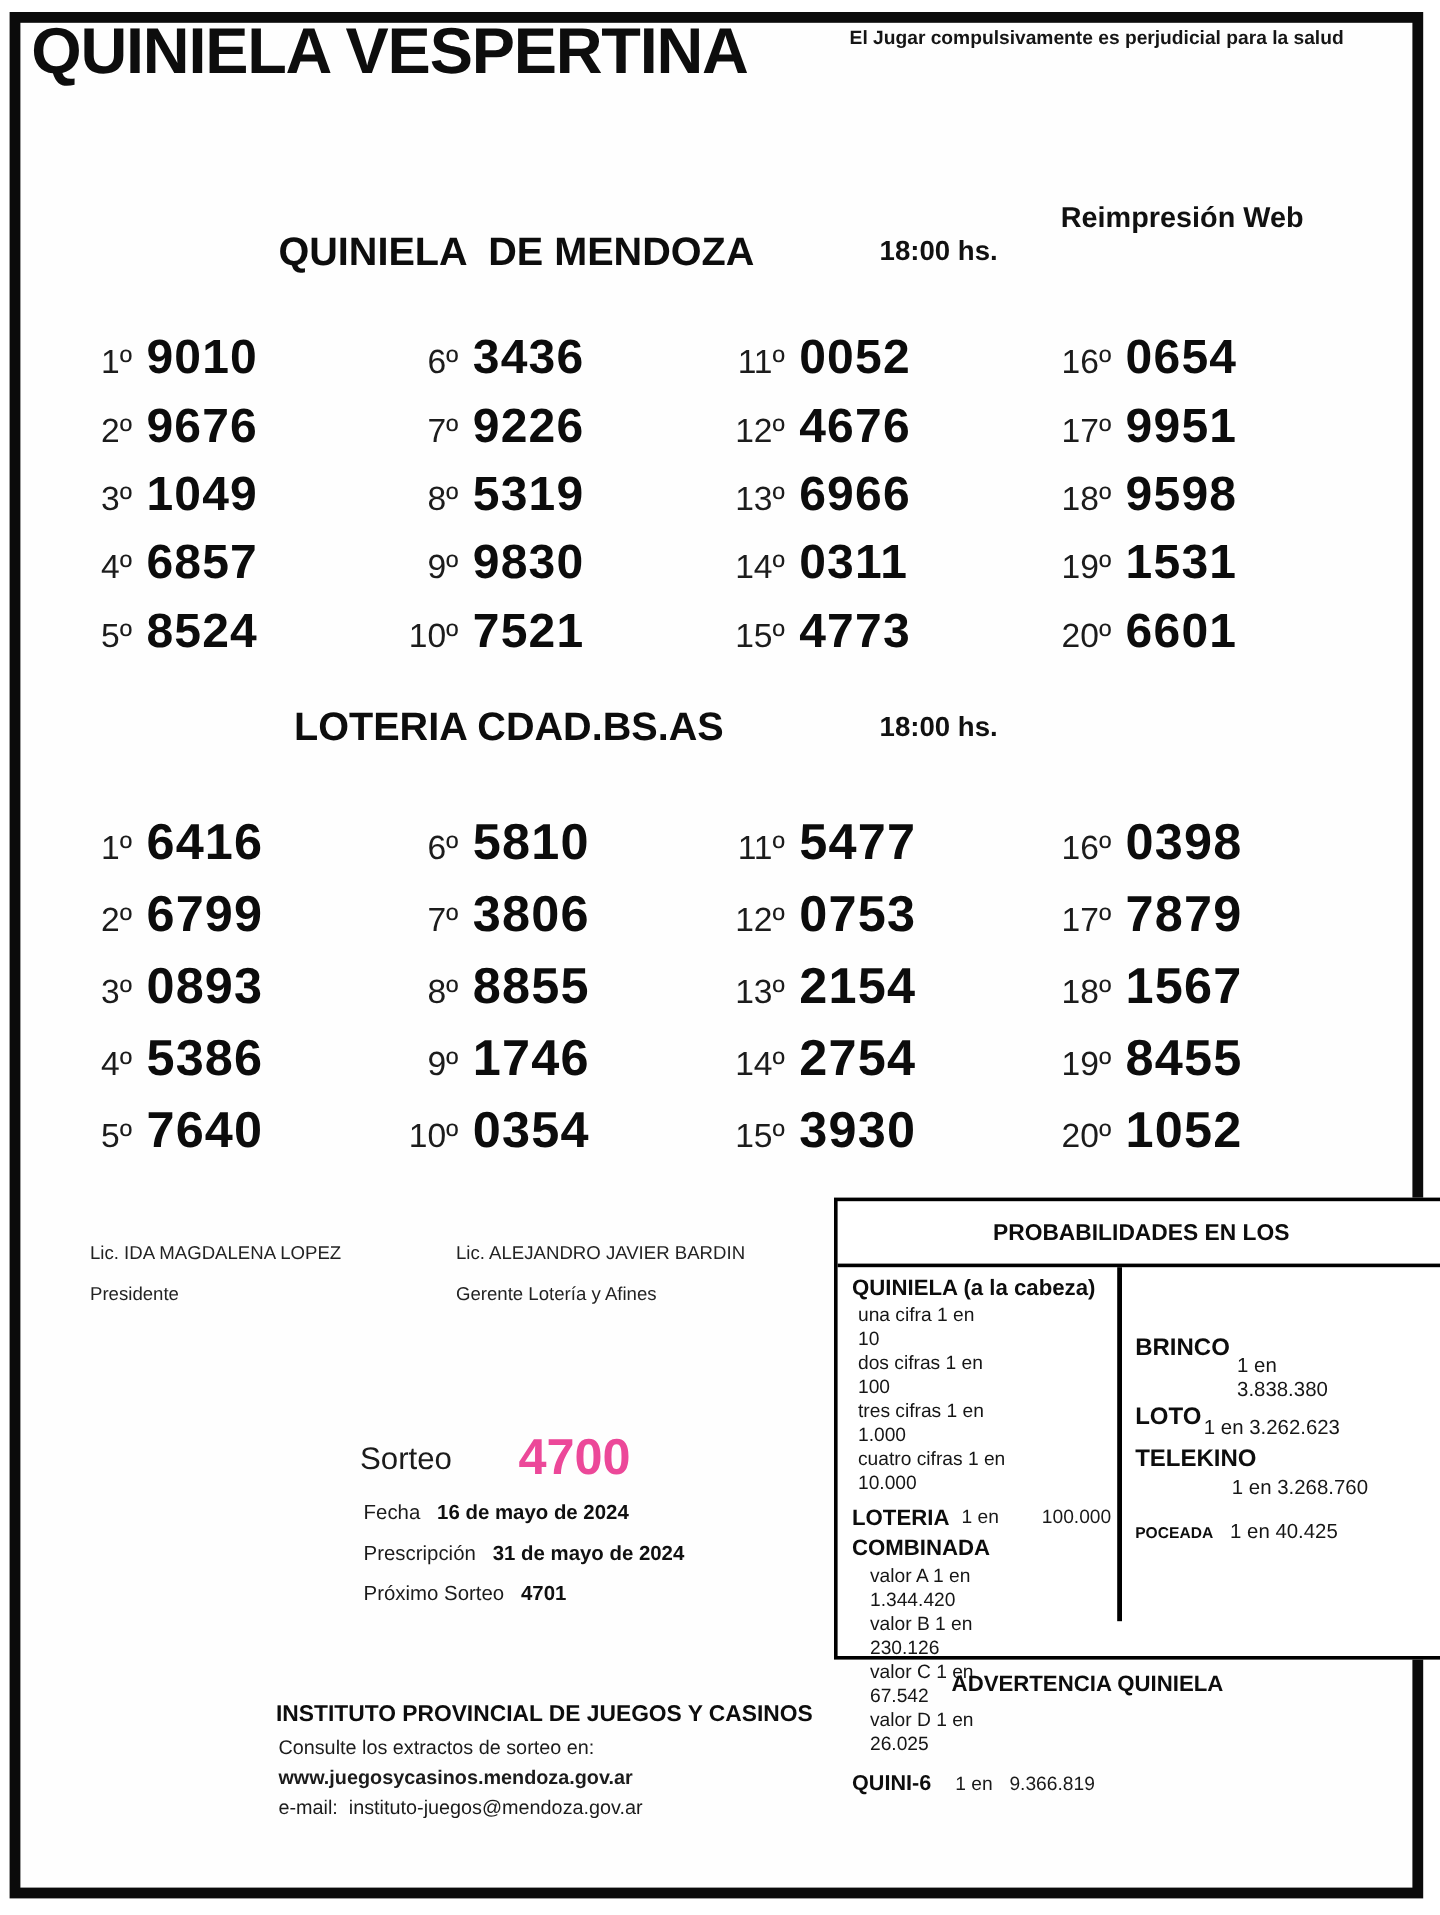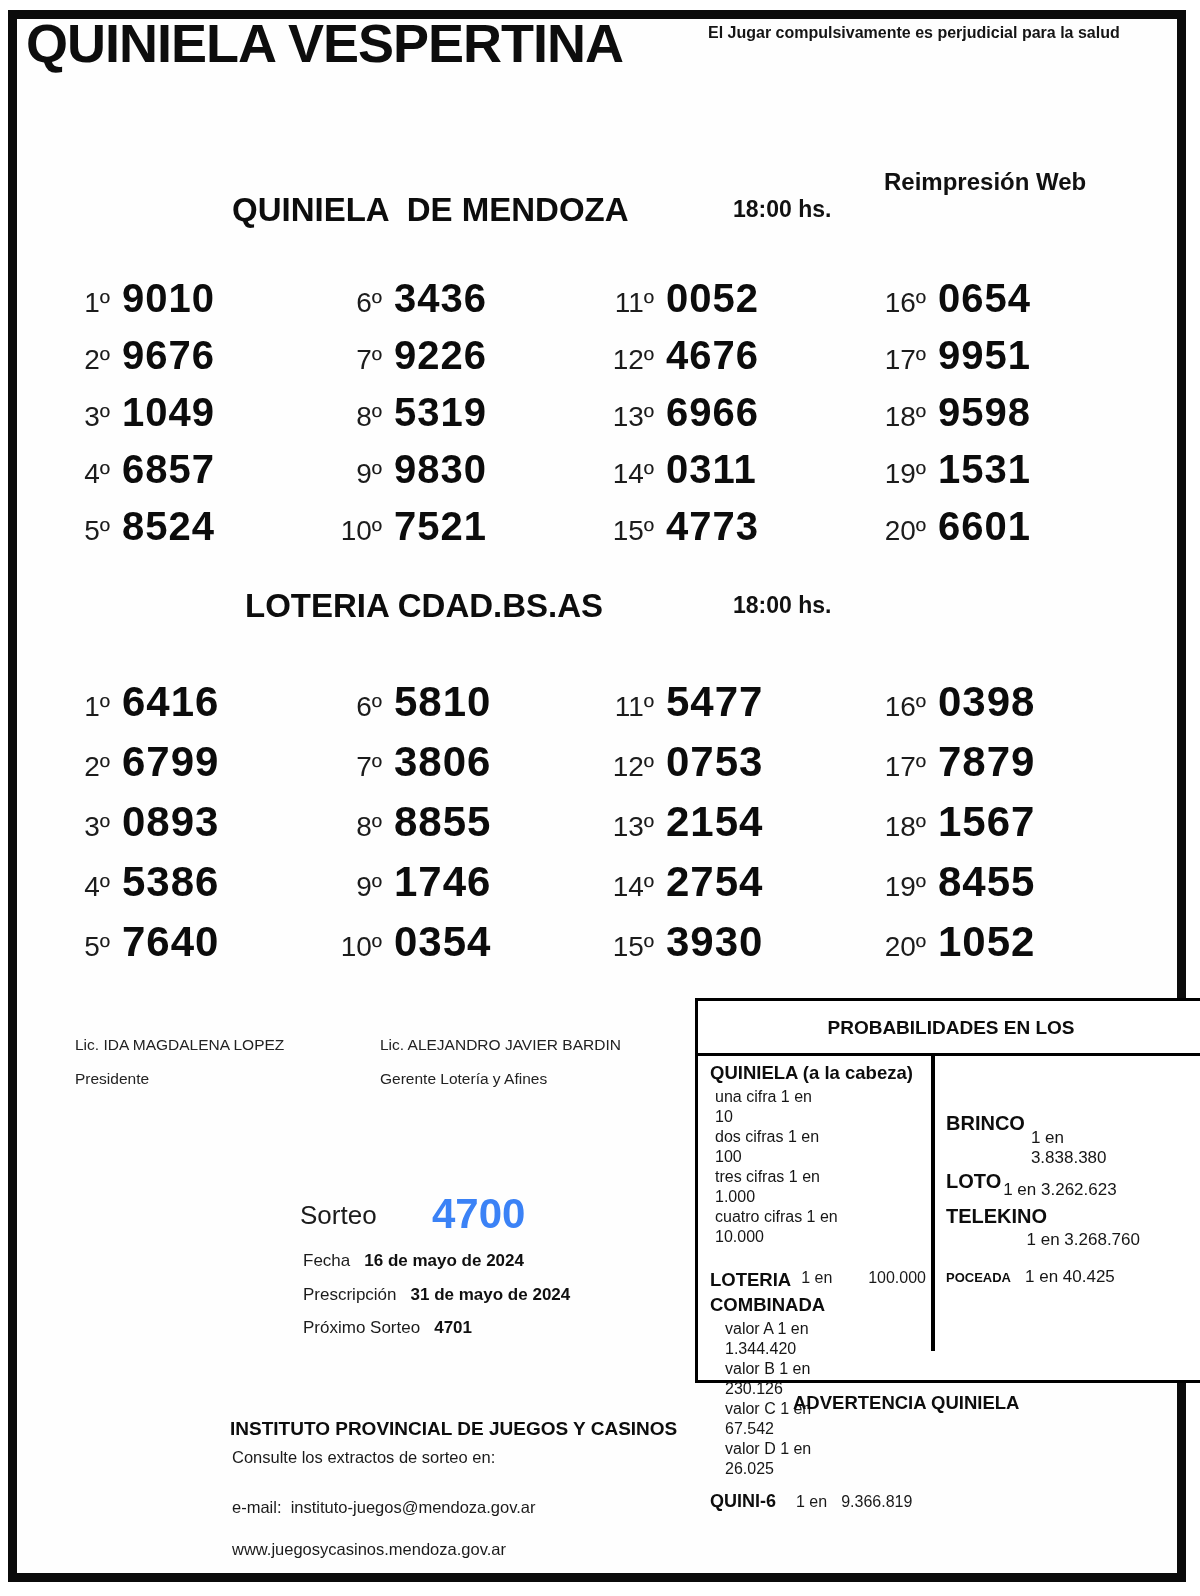--- a/index.html
+++ b/index.html
@@ -40,42 +40,42 @@
   .grid-bsas .num{font-size:42px;}
 
   .sig-name{font-size:15.5px;color:#222;}
   .sig-role{font-size:15.5px;color:#222;}
   .sig1-name{left:75px;top:1036px;}
   .sig1-role{left:75px;top:1070px;}
   .sig2-name{left:380px;top:1036px;}
   .sig2-role{left:380px;top:1070px;}
 
   .sorteo-label{left:300px;top:1200px;font-size:26px;color:#1b1b1b;}
-  .sorteo-number{left:432px;top:1190px;font-size:42px;font-weight:bold;color:#3b82f6;}
+  .sorteo-number{left:432px;top:1190px;font-size:42px;font-weight:bold;color:#ec4899;}
   .meta-line{font-size:17px;color:#1b1b1b;}
   .meta-line b{margin-left:14px;color:#101010;}
   .meta-fecha{left:303px;top:1251px;}
   .meta-prescripcion{left:303px;top:1285px;}
   .meta-proximo{left:303px;top:1318px;}
 
   .prob-box{
     left:695px;top:998px;width:512px;height:385px;
     border:3px solid #000;box-sizing:border-box;background:#fff;
   }
   .prob-header{
     text-align:center;font-weight:bold;font-size:19px;line-height:27px;
     padding-top:13px;padding-bottom:12px;border-bottom:3px solid #000;color:#0d0d0d;
   }
   .prob-body{position:relative;height:295px;}
   .prob-divider{position:absolute;left:233px;top:0;bottom:0;width:4px;background:#000;}
   .prob-left{position:absolute;left:12px;top:6px;width:216px;}
   .pq-head{font-size:18.5px;font-weight:bold;color:#0d0d0d;}
   .pq-row{display:flex;justify-content:space-between;font-size:16px;line-height:20px;padding-left:5px;color:#161616;flex-direction:column;}
   .pq-rows{margin-top:3px;}
-  .loteria-row{display:flex;align-items:flex-start;margin-top:22px;}
+  .loteria-row{display:flex;align-items:center;margin-top:7px;}
   .loteria-row .lbl{font-weight:bold;font-size:18.5px;color:#0d0d0d;}
   .loteria-row .mid{font-size:16px;margin-left:10px;}
   .loteria-row .val{margin-left:auto;font-size:16px;}
   .comb-head{font-weight:bold;font-size:18.5px;margin-top:3px;color:#0d0d0d;}
   .comb-rows{margin-top:3px;}
   .comb-rows .pq-row{padding-left:15px;}
   .quini-row{display:flex;align-items:baseline;margin-top:12px;}
   .quini-row .lbl{font-weight:bold;font-size:18px;color:#0d0d0d;}
   .quini-row .mid{font-size:16px;margin-left:20px;}
   .quini-row .val{font-size:16px;margin-left:14px;}
@@ -92,21 +92,21 @@
   .game-poceada .game-name{font-size:13px;}
   .game-poceada .game-odds{margin-left:14px;}
 
   .advert-heading{left:793px;top:1392px;font-size:18.5px;font-weight:bold;color:#0d0d0d;}
   .advert-lines{left:747px;top:1418px;width:400px;}
   .advert-lines .line{font-size:16.5px;line-height:27px;color:#1b1b1b;}
 
   .inst-heading{left:230px;top:1418px;font-size:19px;font-weight:bold;color:#0d0d0d;}
   .inst-line{font-size:16.5px;color:#1b1b1b;}
   .inst-consulte{left:232px;top:1448px;}
-  .inst-web{left:232px;top:1540px;}
+  .inst-web{left:232px;top:1473px;font-weight:bold;}
   .inst-email{left:232px;top:1498px;}
 
   .footer-lines{left:25px;top:1512px;width:1140px;}
   .footer-lines .line{font-size:17.5px;line-height:33px;color:#1b1b1b;}
 </style>
 </head>
 <body>
 
 <div class="frame"></div>
 

